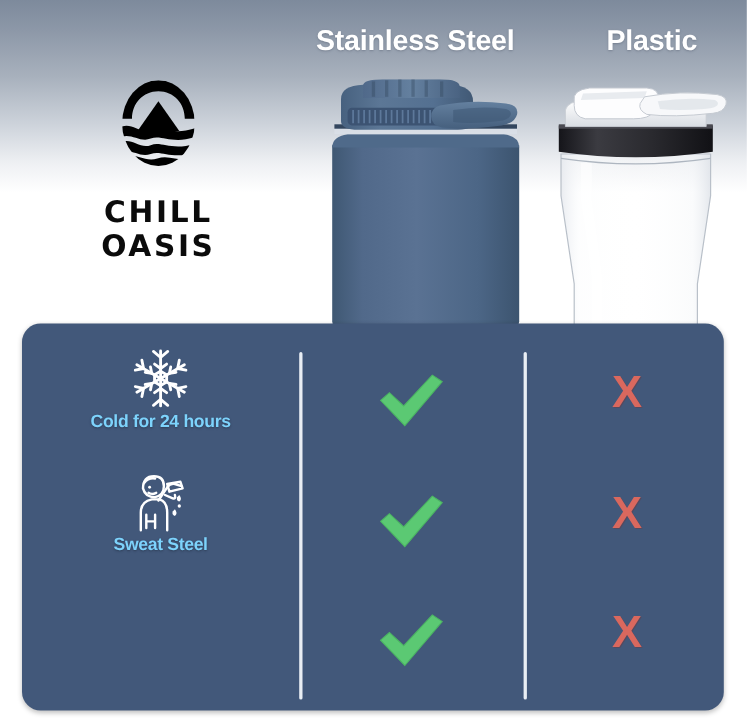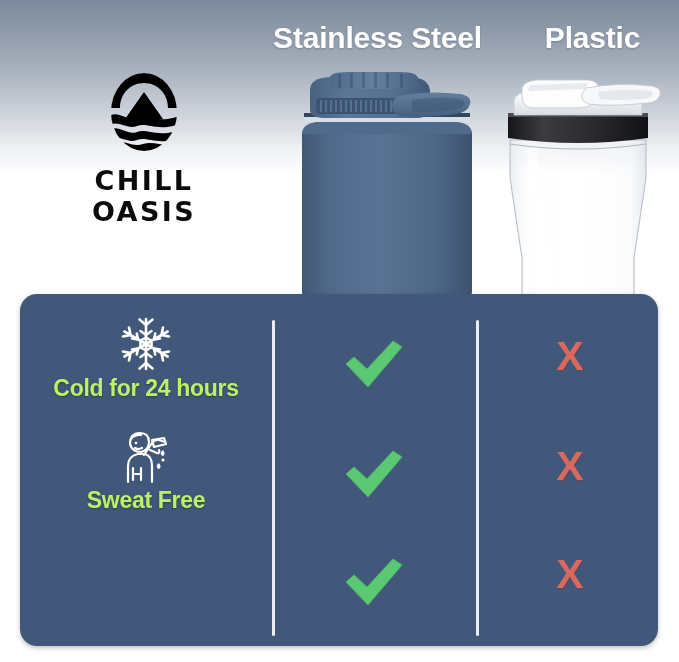--- a/index.html
+++ b/index.html
@@ -23,21 +23,21 @@
        #ffffff 175px,
        #ffffff 662px);
     overflow:hidden;
   }
 
   
   .col-header {
     position:absolute;
     color:#ffffff;
     font-weight:bold;
-    font-size:30px;
+    font-size:26px;
     letter-spacing:-0.2px;
     text-align:center;
     text-shadow:0 1px 2px rgba(60,70,85,0.35);
     white-space:nowrap;
   }
   #hdr-steel { left:255px; top:21px; width:245px; }
   #hdr-plastic { left:470px; top:21px; width:245px; }
 
   
   .logo-block {
@@ -45,21 +45,21 @@
     left:38px; top:72px;
     width:212px;
     text-align:center;
   }
   .logo-mark {
     width:74px; height:80px;
     margin:0 auto;
     display:block;
   }
   .logo-word {
-    margin-top:13px;
+    margin-top:26px;
     font-size:27px;
     font-weight:bold;
     color:#0b0b0b;
     letter-spacing:2.4px;
     font-family:"DejaVu Sans", sans-serif;
   }
 
   
   .bottle { position:absolute; }
   #steel-bottle { left:292px; top:72px; width:190px; height:228px; }
@@ -95,23 +95,23 @@
   #row-0 { top:22px; }
   #row-1 { top:134px; }
   #row-2 { top:244px; }
 
   .feat-icon {
     display:block;
     margin:0 auto 3px auto;
     width:54px; height:56px;
   }
   .feat-label {
-    color:#bef264;
+    color:#7dd3fc;
     font-weight:bold;
-    font-size:23px;
+    font-size:16px;
     letter-spacing:-0.3px;
     white-space:nowrap;
     text-shadow:0 1px 2px rgba(20,28,45,0.45);
   }
 
   .mark {
     position:absolute;
     text-align:center;
   }
   .check-cell { width:204px; }
@@ -325,21 +325,21 @@
 
           <path d="M33 12 L45 10 L47 16 L35 19 Z"></path>
 
           <path d="M14 40 L14 52 M22 40 L22 52 M14 46 L22 46"></path>
 
           <path d="M44 22 Q47 26 44 28 Q41 27 42 24 Z" fill="#ffffff" stroke="none"></path>
           <path d="M40 35 Q43 39 40 41 Q37 40 38 37 Z" fill="#ffffff" stroke="none"></path>
           <circle cx="44" cy="32" r="1.5" fill="#ffffff" stroke="none"></circle>
         </g>
       </svg>
-      <div class="feat-label">Sweat Free</div>
+      <div class="feat-label">Sweat Steel</div>
     </div>
 
 
     <div class="mark check-cell" id="chk-0">
       <svg class="check-svg" viewBox="0 0 62 52">
         <path d="M3 26 L11 19 L24 31 L50 3 L59 9 L25 49 Z" fill="#5bc973"></path>
         <path d="M3 26 L11 19 L24 31 L50 3 L59 9 L25 49 Z" fill="none" stroke="#4cb563" stroke-width="1"></path>
       </svg>
     </div>
     <div class="mark check-cell" id="chk-1">

